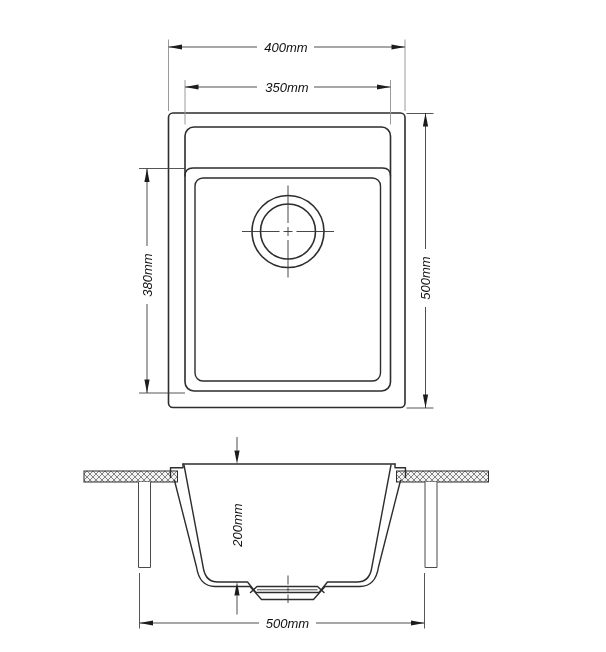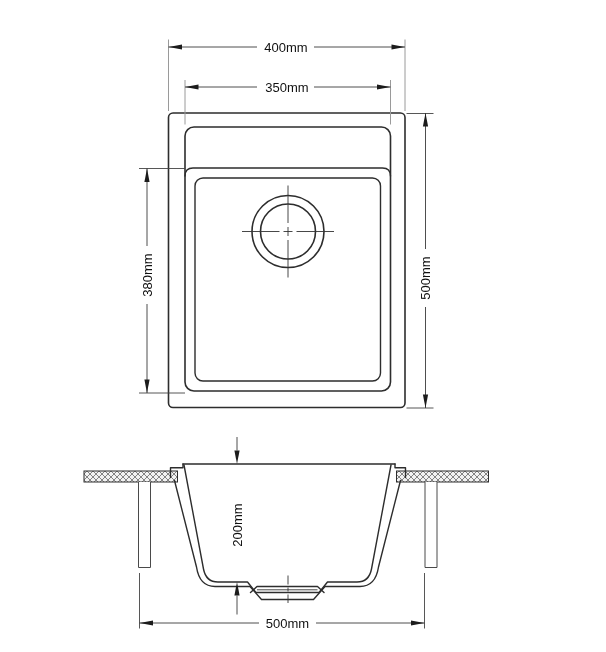--- a/index.html
+++ b/index.html
@@ -1,16 +1,16 @@
 <!DOCTYPE html>
 <html><head>
 <meta charset="utf-8">
 <style>
   html, body { margin: 0; padding: 0; background: #ffffff; }
-  .page { width: 606px; height: 652px; background: #ffffff; position: relative; overflow: hidden; }
+  .page { width: 606px; height: 652px; background: #ffffff; position: relative; overflow: hidden; font-style: italic; }
   svg { display: block; }
   
   .obj   { fill: none; stroke: #2d2d2d; stroke-width: 1.6; stroke-linejoin: round; stroke-linecap: round; }
   .obj2  { fill: none; stroke: #2d2d2d; stroke-width: 1.4; stroke-linejoin: round; stroke-linecap: round; }
   
   .dim   { fill: none; stroke: #3a3a3a; stroke-width: 0.9; }
   .ext   { fill: none; stroke: #444444; stroke-width: 0.9; }
   .extg  { fill: none; stroke: #9a9a9a; stroke-width: 1; }
   .cl    { fill: none; stroke: #333333; stroke-width: 0.9; }
   .arrow { fill: #1c1c1c; stroke: none; }

